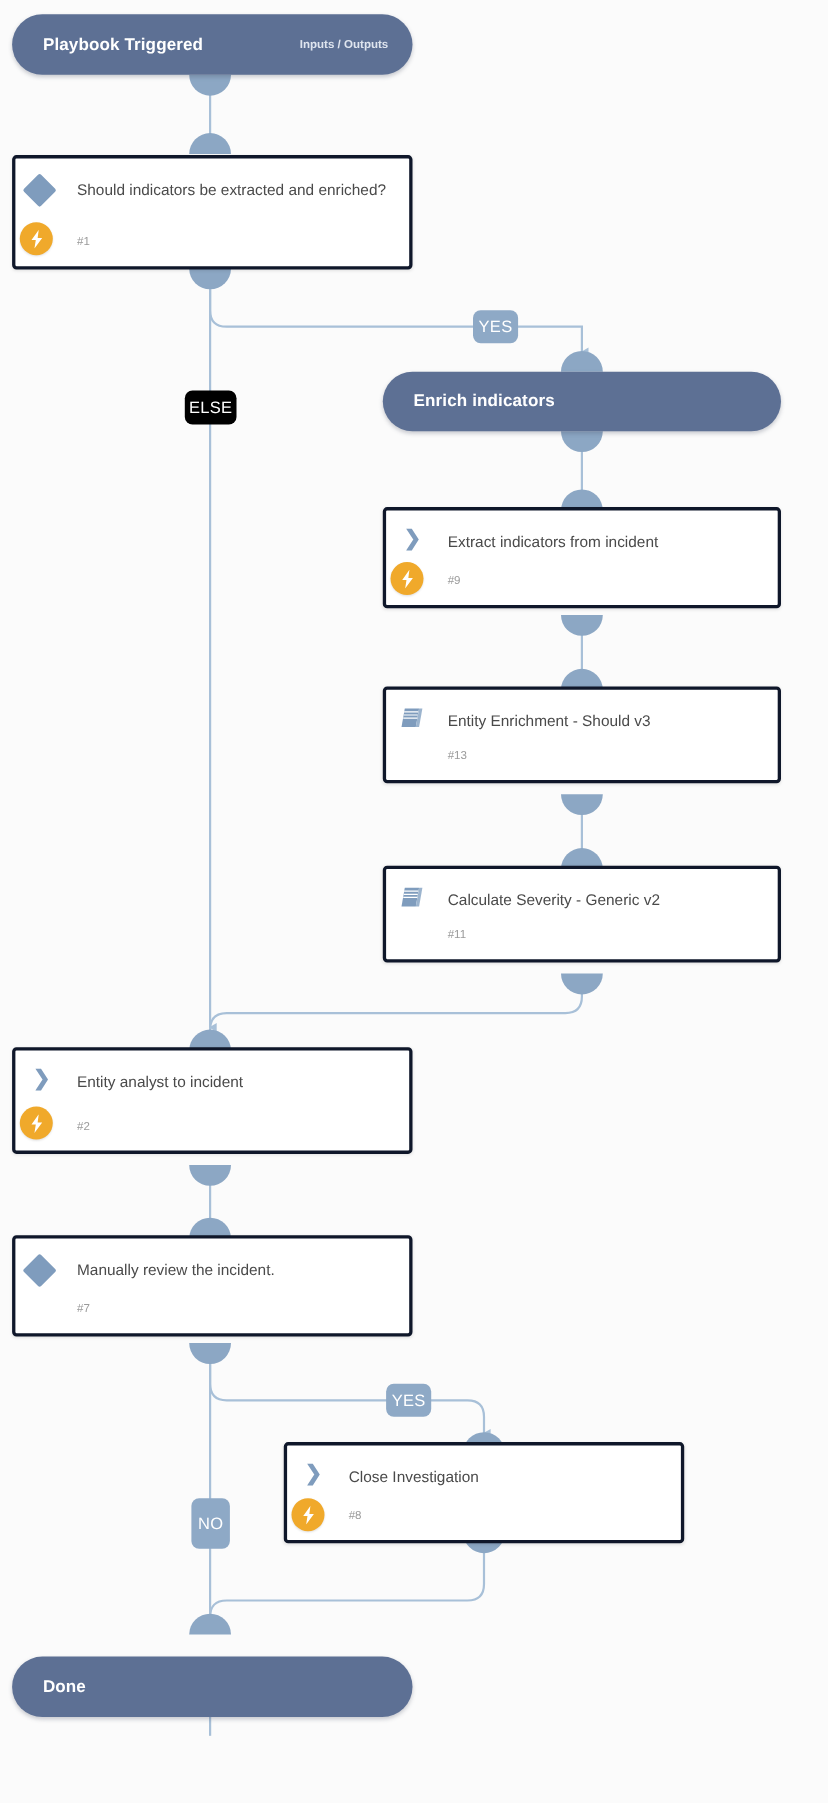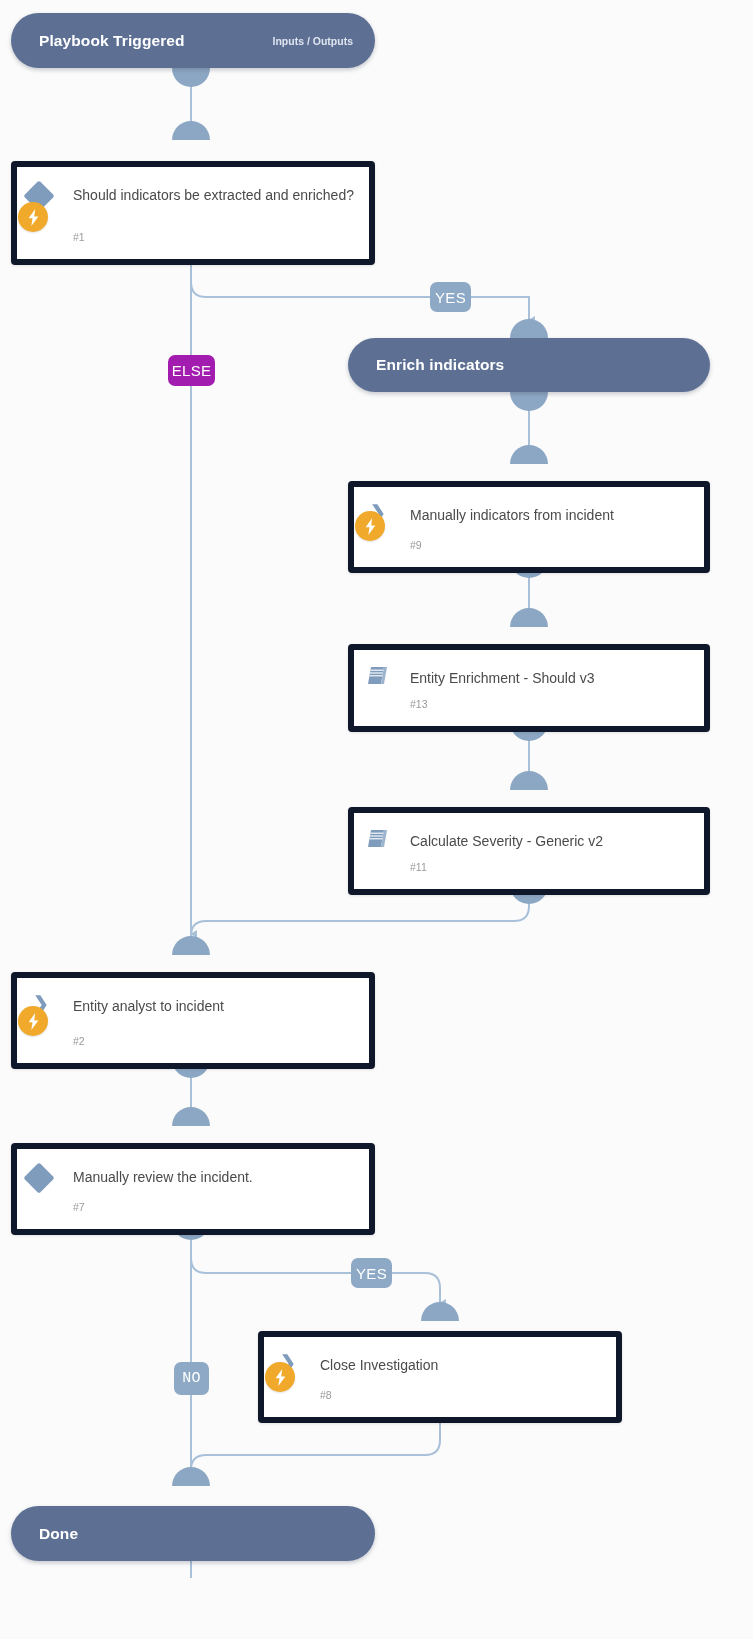--- a/index.html
+++ b/index.html
@@ -39,25 +39,24 @@
     font-size: 10.5px;
     font-weight: bold;
     color: #dfe5ef;
     white-space: nowrap;
   }
 
   
   .card {
     position: absolute;
     background: #ffffff;
-    border: 6px solid #0f172a;
+    border: 3px solid #0f172a;
     border-radius: 4px;
     box-shadow: 0 1px 3px rgba(0,0,0,0.10);
     z-index: 5;
-    margin-top: 20px;
   }
   .card-title {
     position: absolute;
     left: 56px; top: 17px;
     right: 14px;
     font-size: 14px;
     color: #4a4a4a;
     line-height: 1.62;
     font-weight: normal;
   }
@@ -109,21 +108,21 @@
     position: absolute;
     border-radius: 7px;
     color: #ffffff;
     font-size: 15px;
     display: flex; align-items: center; justify-content: center;
     z-index: 8;
     letter-spacing: .3px;
   }
   .badge-yes { background: #8ea9c6; }
   .badge-no  { background: #8ea9c6; }
-  .badge-else{ background: #a21caf; }
+  .badge-else{ background: #000000; }
 
   
   .conn {
     position: absolute;
     width: 38px; height: 19px;
     background: #8ca7c4;
     z-index: 3;
   }
   .conn-down { border-radius: 0 0 19px 19px; }  
   .conn-up   { border-radius: 19px 19px 0 0; }  
@@ -219,21 +218,21 @@
     <span class="card-num">#1</span>
   </div>
   <div class="bolt" style="left:18px; top:202px;">
     <svg viewBox="0 0 10 14">
         <path d="M6.4,0 L1,7.6 L4.2,7.6 L3.2,14 L9,6.1 L5.6,6.1 Z" fill="#ffffff"></path>
       </svg>
   </div>
 
   <div class="card" style="left:348px; top:461px; width:362px; height:92px;">
     <span class="glyph chev">❯</span>
-    <span class="card-title">Manually indicators from incident</span>
+    <span class="card-title">Extract indicators from incident</span>
     <span class="card-num">#9</span>
   </div>
   <div class="bolt" style="left:355px; top:511px;">
     <svg viewBox="0 0 10 14">
         <path d="M6.4,0 L1,7.6 L4.2,7.6 L3.2,14 L9,6.1 L5.6,6.1 Z" fill="#ffffff"></path>
       </svg>
   </div>
 
   <div class="card" style="left:348px; top:624px; width:362px; height:88px;">
     <span class="glyph book">
@@ -296,17 +295,17 @@
   </div>
 
   <div class="badge badge-else" style="left:168px; top:355px; width:47px; height:31px;">
     <span>ELSE</span>
   </div>
 
   <div class="badge badge-yes" style="left:351px; top:1258px; width:41px; height:30px;">
     <span>YES</span>
   </div>
 
-  <div class="badge badge-no" style="left:174px; top:1362px; width:35px; height:33px;font-family:Liberation Mono, monospace;">
+  <div class="badge badge-no" style="left:174px; top:1362px; width:35px; height:46px;">
     <span>NO</span>
   </div>
 
 </div>
 
 </body></html>

